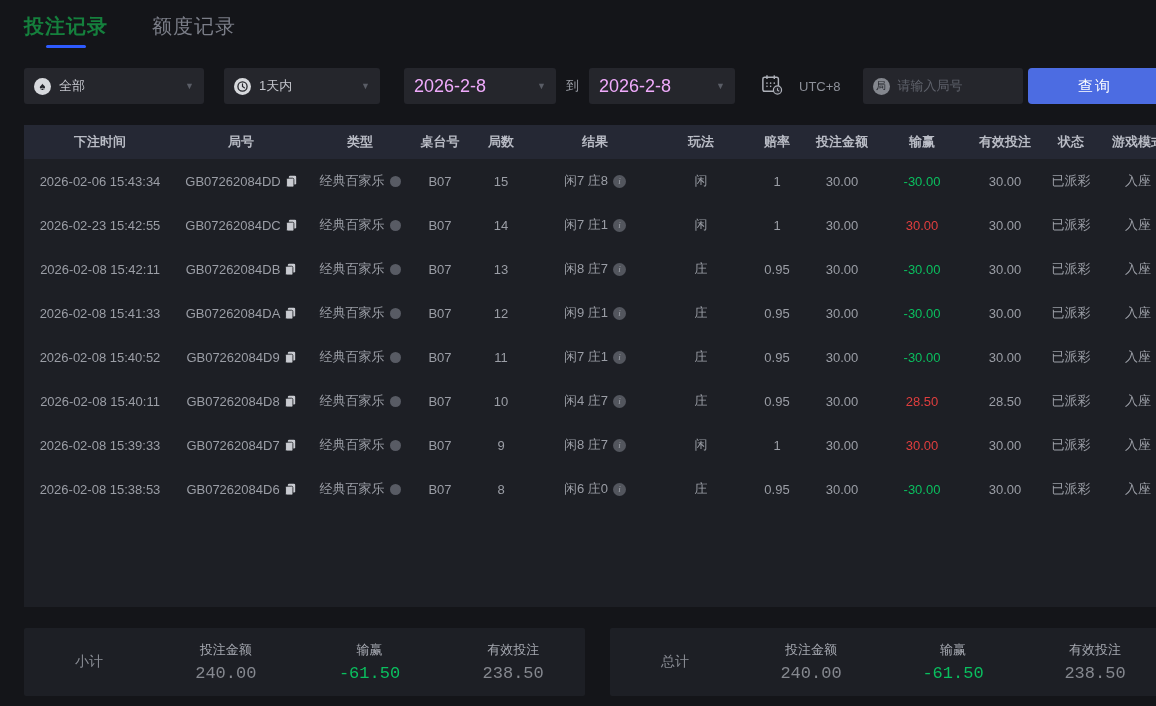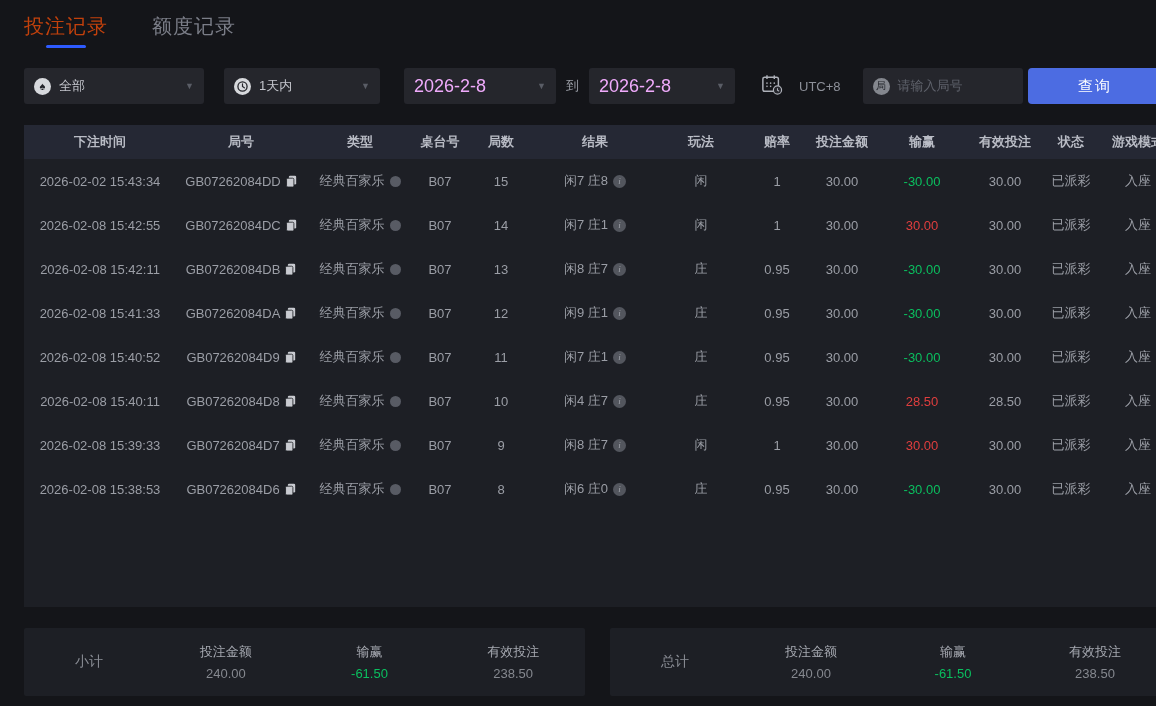--- a/index.html
+++ b/index.html
@@ -6,21 +6,21 @@
   html,body { width:1156px; height:706px; overflow:hidden; }
   body {
     background:#141519;
     font-family:"Liberation Sans","DejaVu Sans",sans-serif;
     color:#9b9ea6;
     position:relative;
   }
   
   .tabs { display:flex; align-items:flex-end; gap:44px; padding:14px 0 0 24px; height:50px; }
   .tab { font-size:20px; color:#7b7e88; cursor:pointer; position:relative; padding-bottom:10px; letter-spacing:1px; }
-  .tab.active { color:#c2410c; font-weight:normal; }
+  .tab.active { color:#15803d; font-weight:bold; }
   .tab.active .tab-underline {
     position:absolute; left:50%; transform:translateX(-50%); bottom:2px;
     width:40px; height:3px; border-radius:2px; background:#2e5bff;
   }
   
   .filters { position:absolute; top:68px; left:24px; right:0; height:36px; display:flex; align-items:center; }
   .select, .datebox, .searchbox {
     background:#25262c; height:36px; border-radius:3px; display:flex; align-items:center;
     padding:0 10px; flex-shrink:0;
   }
@@ -68,21 +68,21 @@
     font-style:italic; font-family:"Liberation Serif",serif; flex-shrink:0; cursor:pointer;
   }
   
   .summaries { position:absolute; top:628px; left:24px; right:0; display:flex; gap:25px; height:68px; }
   .sum-card { background:#1d1f25; border-radius:2px; display:flex; align-items:center; flex-shrink:0; }
   .sum-card.left  { width:561px; }
   .sum-card.right { width:556px; }
   .sum-label { width:130px; text-align:center; color:#8a8d95; font-size:14px; }
   .sum-stat { flex:1; text-align:center; }
   .sum-stat .t { color:#a6a9b1; font-size:13px; margin-bottom:5px; }
-  .sum-stat .v { color:#85888f; font-size:13px; }
+  .sum-stat .v { color:#85888f; font-size:17px;font-family:Liberation Mono, monospace; }
 </style>
 </head>
 <body>
 
 <div class="tabs">
   <div class="tab active">
     <span>投注记录</span>
     <span class="tab-underline"></span>
   </div>
   <div class="tab">
@@ -162,21 +162,21 @@
       <div class="cell c7">玩法</div>
       <div class="cell c8">赔率</div>
       <div class="cell c9">投注金额</div>
       <div class="cell c10">输赢</div>
       <div class="cell c11">有效投注</div>
       <div class="cell c12">状态</div>
       <div class="cell c13">游戏模式</div>
     </div>
   <div id="tbody">
   <div class="trow">
-    <div class="cell c1">2026-02-02 15:43:34</div>
+    <div class="cell c1">2026-02-06 15:43:34</div>
     <div class="cell c2">
       <span>GB07262084DD</span>
       <svg class="copy-icon" viewBox="0 0 12 14">
         <rect x="3.1" y="0.6" width="8" height="9.6" rx="1.4" fill="#c9cbd1"></rect>
         <rect x="0.6" y="3.4" width="8" height="9.6" rx="1.4" fill="#c9cbd1" stroke="#1d1f25" stroke-width="0.9"></rect>
       </svg>
     </div>
     <div class="cell c3">
       <span>经典百家乐</span>
       <span class="type-dot"></span>
@@ -190,21 +190,21 @@
     <div class="cell c7">闲</div>
     <div class="cell c8">1</div>
     <div class="cell c9">30.00</div>
     <div class="cell c10 loss">-30.00</div>
     <div class="cell c11">30.00</div>
     <div class="cell c12">已派彩</div>
     <div class="cell c13">入座</div>
   </div>
 
   <div class="trow">
-    <div class="cell c1">2026-02-08 15:42:55</div>
+    <div class="cell c1">2026-02-23 15:42:55</div>
     <div class="cell c2">
       <span>GB07262084DC</span>
       <svg class="copy-icon" viewBox="0 0 12 14">
         <rect x="3.1" y="0.6" width="8" height="9.6" rx="1.4" fill="#c9cbd1"></rect>
         <rect x="0.6" y="3.4" width="8" height="9.6" rx="1.4" fill="#c9cbd1" stroke="#1d1f25" stroke-width="0.9"></rect>
       </svg>
     </div>
     <div class="cell c3">
       <span>经典百家乐</span>
       <span class="type-dot"></span>

